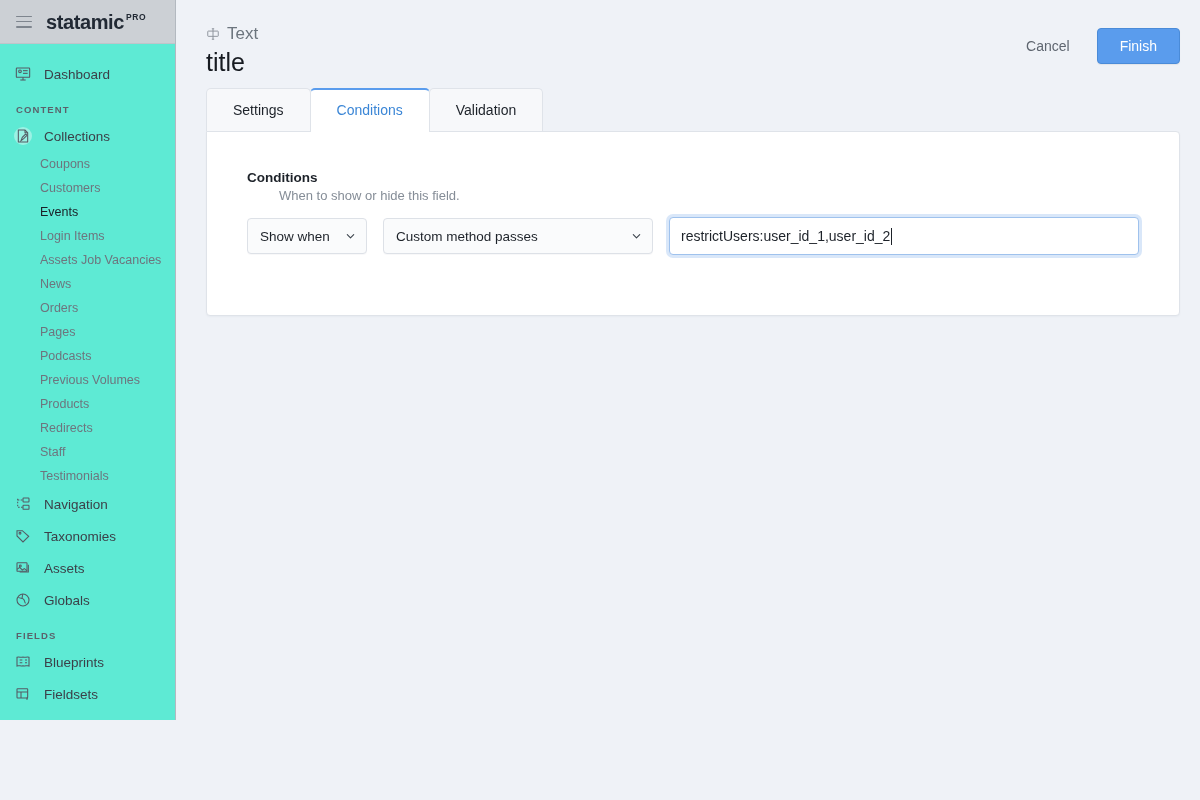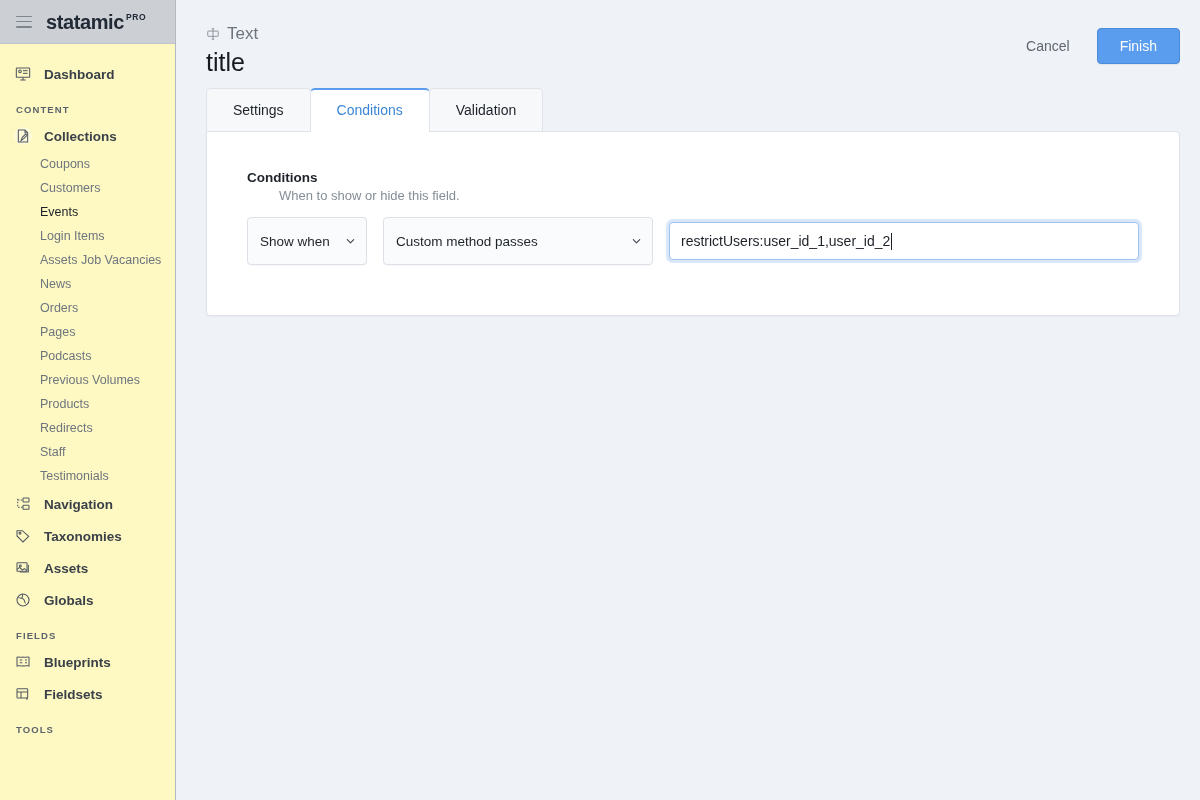--- a/index.html
+++ b/index.html
@@ -6,22 +6,22 @@
   html, body {
     width: 1200px; height: 800px;
     font-family: "Liberation Sans", sans-serif;
     background: #eff2f7;
     overflow: hidden;
   }
   .app { display: flex; width: 1200px; height: 800px; }
 
   
   .sidebar {
-    width: 176px; height: 800px;
-    background: #fef9c3;
+    width: 176px; height: 720px;
+    background: #5eead4;
     border-right: 1px solid #b3b9c0;
     display: flex; flex-direction: column;
     flex-shrink: 0;
     position: relative;
     overflow: hidden;
   }
   .sidebar-top {
     height: 44px;
     background: #ccd0d5;
     display: flex; align-items: center;
@@ -51,21 +51,21 @@
   .nav-icon {
     width: 18px; height: 18px; flex-shrink: 0;
     display: flex; align-items: center; justify-content: center;
     color: #545b64;
   }
   .nav-icon.active-bubble {
     background: rgba(255,255,255,0.38);
     border-radius: 50%;
   }
   .nav-icon svg { width: 16px; height: 16px; display: block; }
-  .nav-label { white-space: nowrap; font-weight: bold; }
+  .nav-label { white-space: nowrap; }
   .nav-section {
     font-size: 9.5px; font-weight: bold; letter-spacing: 1.1px;
     color: #5b626b; text-transform: uppercase;
     padding: 14px 16px 5px 16px;
   }
   .sub-item {
     font-size: 12.5px; color: #6d757e;
     padding: 5px 16px 5px 40px;
     cursor: pointer; white-space: nowrap;
   }
@@ -150,21 +150,21 @@
     margin-bottom: 3px;
   }
   .cond-help { font-size: 13px; color: #858d97; margin-bottom: 14px; margin-left: 32px; }
   .cond-row { display: flex; align-items: center; gap: 16px; }
 
   .select {
     position: relative;
     background: #fafbfc;
     border: 1px solid #dde1e7;
     border-radius: 4px;
-    height: 48px;
+    height: 36px;
     display: flex; align-items: center;
     padding: 0 30px 0 12px;
     font-size: 13.5px; color: #1d2229;
     cursor: pointer;
     box-shadow: 0 1px 1px rgba(24,40,72,0.03);
     white-space: nowrap;
   }
   .select.sel-when { width: 120px; }
   .select.sel-cond { width: 270px; }
   .chev {

